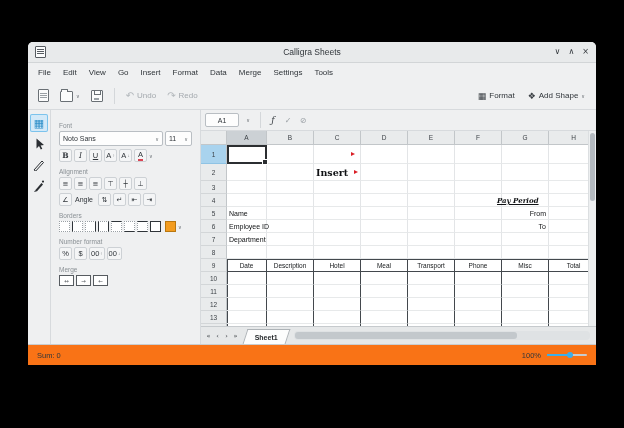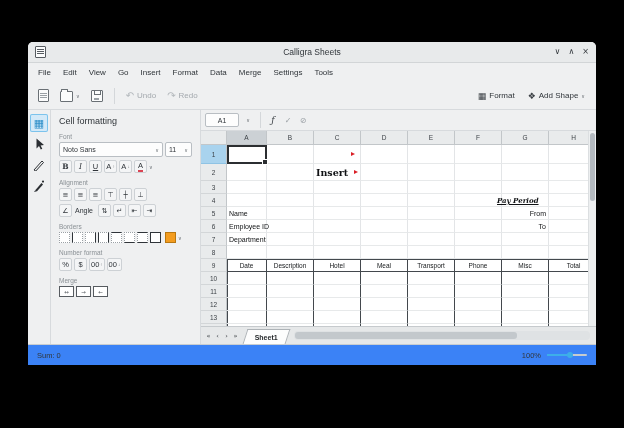--- a/index.html
+++ b/index.html
@@ -106,21 +106,21 @@
   .vthumb{position:absolute;top:2px;right:1px;width:5px;height:68px;background:#b4bac0;border-radius:3px;}
   
   .tabbar{height:17px;flex:0 0 17px;display:flex;align-items:center;background:#e6e8e9;border-top:1px solid #c6cacd;padding-left:3px;}
   .navb{width:9px;text-align:center;font-size:6.5px;color:#3a3f44;font-family:"DejaVu Sans",sans-serif;}
   .tab{background:#fdfdfd;border:1px solid #aeb3b7;border-bottom:none;transform:skewX(-18deg);padding:0 9px;height:14px;
        margin-left:5px;display:flex;align-items:center;margin-top:2px;}
   .tab>span{transform:skewX(18deg);font-size:7px;font-weight:bold;color:#26292c;}
   .hscroll{flex:1;height:9px;background:#dfe2e4;border-radius:4px;margin:0 6px;position:relative;}
   .hthumb{position:absolute;left:1px;top:1px;height:7px;width:75%;background:#c3c8cc;border-radius:3px;}
   
-  .statusbar{height:20px;flex:0 0 20px;display:flex;align-items:center;border-top:1px solid #c9cdd0;background:#3b82f6;padding:0 9px;}
+  .statusbar{height:20px;flex:0 0 20px;display:flex;align-items:center;border-top:1px solid #c9cdd0;background:#f97316;padding:0 9px;}
   .sum{font-size:7.5px;color:#31363b;}
   .zoomlbl{font-size:7.5px;color:#31363b;margin-right:6px;}
   .slider{width:40px;height:8px;position:relative;}
   .track{position:absolute;top:3px;left:0;right:0;height:2px;background:#c6cbcf;border-radius:1px;}
   .fill{position:absolute;top:3px;left:0;width:23px;height:2px;background:#3daee9;}
   .knob{position:absolute;top:1px;left:20px;width:6px;height:6px;border-radius:50%;background:#3daee9;}
 </style>
 </head>
 <body>
 
@@ -200,21 +200,20 @@
       <span class="strip-btn">
         <svg width="12" height="12" viewBox="0 0 12 12">
             <path d="M2 10.5 L8.5 3 L10 4.5 L4 11.2 Z" fill="#2b2f33"></path>
             <path d="M1 12 L2 10.5 L4 11.2 Z" fill="#2b2f33"></path>
             <circle cx="10" cy="1.6" r="1.1" fill="#2b2f33"></circle>
           </svg>
       </span>
     </div>
 
     <div class="dock">
-      <div class="dock-title">Cell formatting</div>
 
       <div class="sec-label">Font</div>
       <div class="prow">
         <span class="combo family">
           <span>Noto Sans</span>
           <span class="chev icoglyph">∨</span>
         </span>
         <span class="combo size">
           <span>11</span>
           <span class="chev icoglyph">∨</span>

